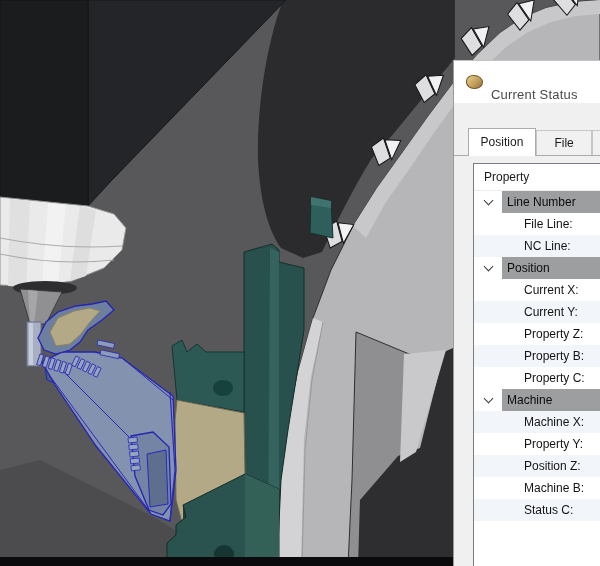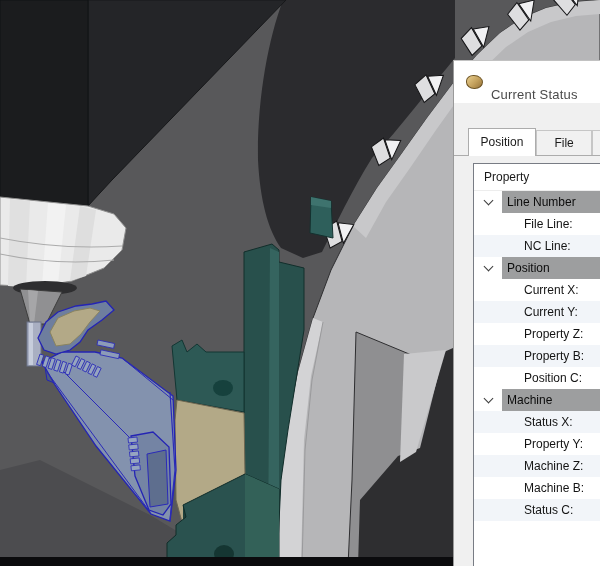--- a/index.html
+++ b/index.html
@@ -234,36 +234,36 @@
           <div class="row item alt">
             <span>Current Y:</span>
           </div>
           <div class="row item">
             <span>Property Z:</span>
           </div>
           <div class="row item alt">
             <span>Property B:</span>
           </div>
           <div class="row item">
-            <span>Position C:</span>
+            <span>Property C:</span>
           </div>
           <div class="row group">
             <span class="gutter">
               <span class="chev"></span>
             </span>
             <span class="gband">Machine</span>
           </div>
           <div class="row item alt">
-            <span>Status X:</span>
+            <span>Machine X:</span>
           </div>
           <div class="row item">
             <span>Property Y:</span>
           </div>
           <div class="row item alt">
-            <span>Machine Z:</span>
+            <span>Position Z:</span>
           </div>
           <div class="row item">
             <span>Machine B:</span>
           </div>
           <div class="row item alt">
             <span>Status C:</span>
           </div>
         </div>
     </div>
 

